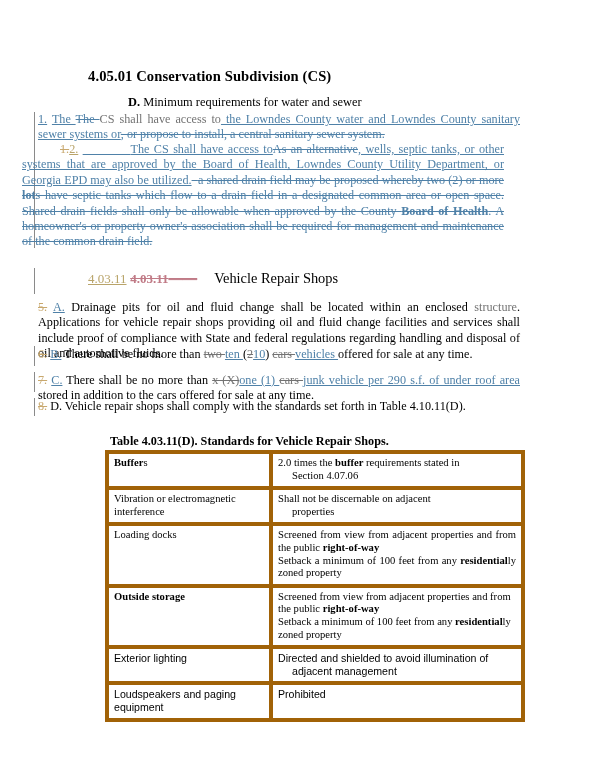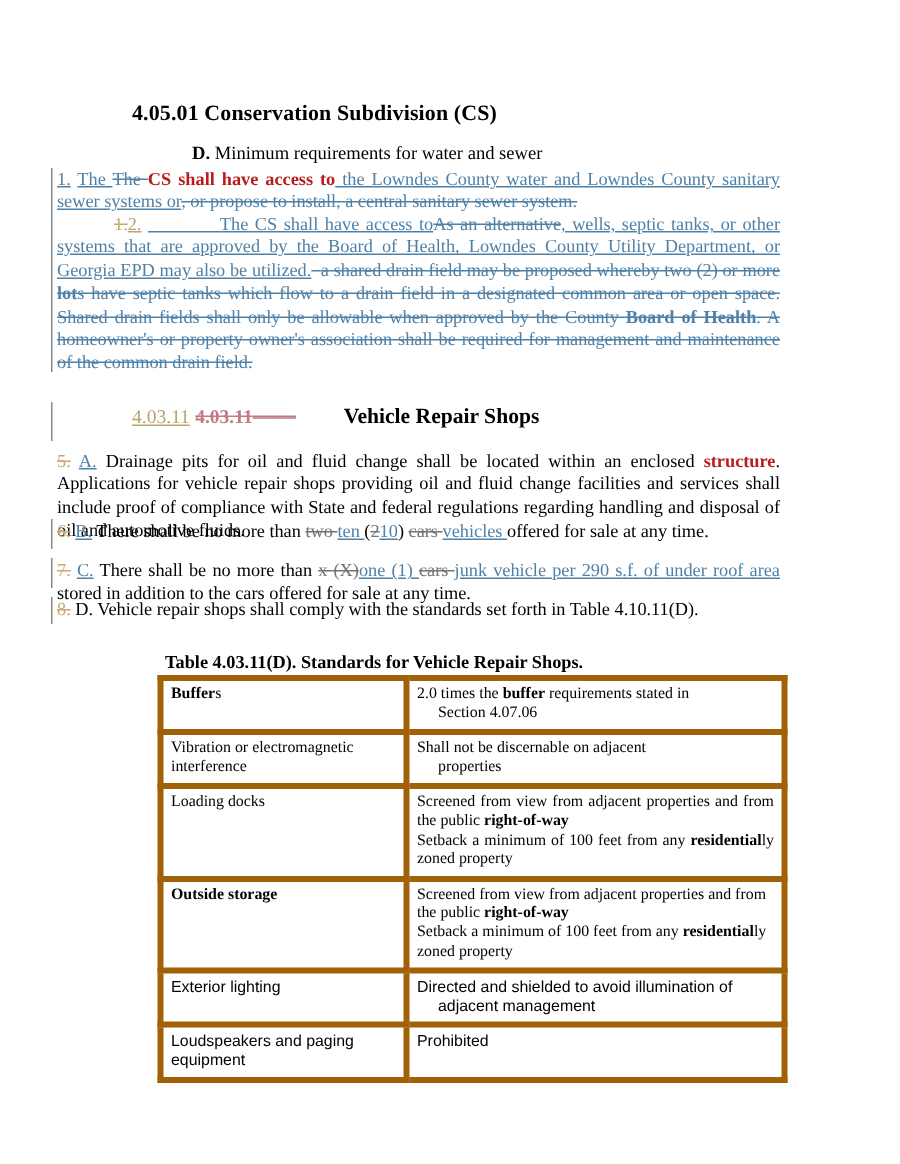--- a/index.html
+++ b/index.html
@@ -76,21 +76,21 @@
   .num-tan {
     color: #b9a46a;
     text-decoration: underline;
     text-decoration-color: #b9a46a;
   }
   .num-tan-del {
     color: #c8a86e;
     text-decoration: line-through;
   }
   .blk { color: #000; text-decoration: none; }
-  .blk-b { color: #b91c1c; font-weight: bold; text-decoration: none; }
+  .blk-b { color: #737373; font-weight: normal; text-decoration: none; }
 
   
   .sec-head {
     position: absolute;
     left: 88px;
     top: 270px;
     font-size: 14.4px;
     font-weight: bold;
     white-space: nowrap;
   }
@@ -108,22 +108,22 @@
     font-weight: bold;
     font-size: 13px;
   }
   .sec-head .dashes {
     color: #c07a86;
     text-decoration: line-through;
     text-decoration-color: #c07a86;
   }
   .sec-head .title-blk {
     color: #000;
-    font-weight: bold;
-    margin-left: 32px;
+    font-weight: normal;
+    margin-left: 17px;
   }
 
   
   .tbl-caption {
     position: absolute;
     left: 110px;
     top: 434px;
     font-size: 12.2px;
     font-weight: bold;
     white-space: nowrap;
@@ -167,21 +167,21 @@
   <div class="sub-head">
     <b>D.</b>
     <span>Minimum requirements for water and sewer</span>
   </div>
 
   <div class="para" style="left:38px; top:112px; width:482px;">
     <span class="ins">1.</span>
     <span class="ins">The </span><span class="del">The </span><span class="blk-b">CS shall have access to</span><span class="ins"> the Lowndes County water and Lowndes County sanitary sewer systems or</span><span class="del">, or propose to install, a central sanitary sewer system.</span>
   </div>
 
-  <div class="para" style="left:38px; top:142px; width:482px; text-indent:38px;font-family:Liberation Serif, serif;">
+  <div class="para" style="left:22px; top:142px; width:482px; text-indent:38px;font-family:Liberation Serif, serif;">
     <span class="num-tan-del">1.</span><span class="num-tan">2.</span>
     <span class="ins" style="letter-spacing:0;">&nbsp;&nbsp;&nbsp;&nbsp;&nbsp;&nbsp;&nbsp;&nbsp;&nbsp;&nbsp;&nbsp;</span><span class="ins">The CS shall have access to</span><span class="del">As an alternative</span><span class="ins">, wells, septic tanks, or other systems that are approved by the Board of Health, Lowndes County Utility Department, or Georgia EPD may also be utilized.</span><span class="del">&nbsp;&nbsp;</span><span class="del">a shared drain field may be proposed whereby two (2) or more </span><span class="del" style="font-weight:bold;">lot</span><span class="del">s have septic tanks which flow to a drain field in a designated common area or open space.  Shared drain fields shall only be allowable when approved by the County </span><span class="del" style="font-weight:bold;">Board of Health</span><span class="del">.  A homeowner's or property owner's association shall be required for management and maintenance of the common drain field.</span>
   </div>
 
   <div class="sec-head">
     <span class="num-ins">4.03.11</span>
     <span class="num-del">4.03.11</span><span class="dashes">——</span><span class="title-blk">Vehicle Repair Shops</span>
   </div>
 
   <div class="para" style="left:38px; top:300px; width:482px;">

